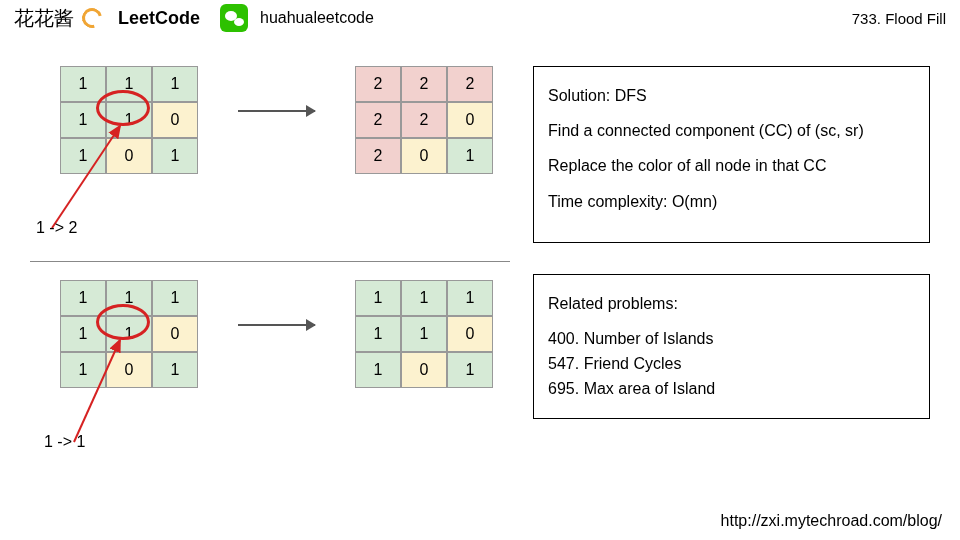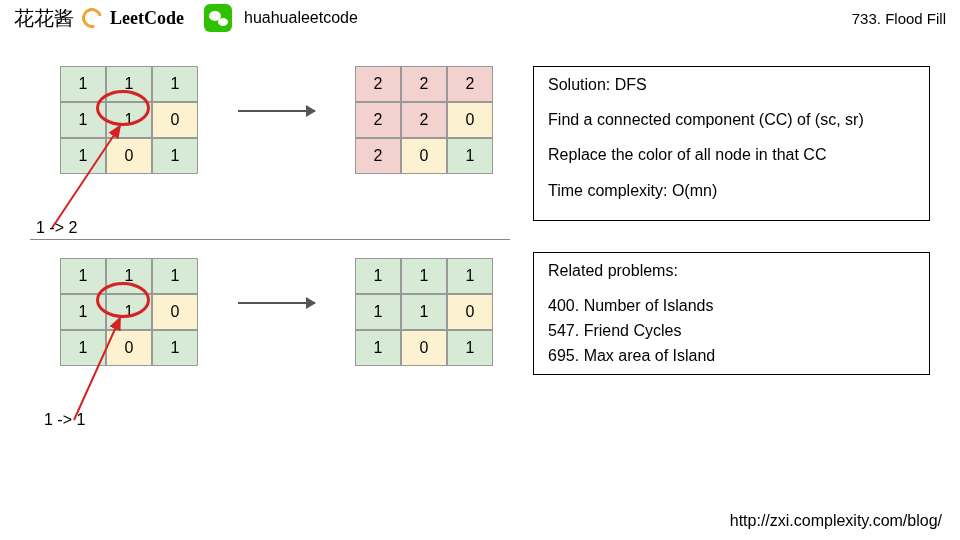--- a/index.html
+++ b/index.html
@@ -13,21 +13,21 @@
     background: #fff;
     position: relative;
   }
   .header {
     display: flex;
     align-items: center;
     padding: 4px 14px;
     gap: 8px;
   }
   .hua { font-size: 20px; font-family: "SimSun","Songti SC",serif; }
-  .lc-logo { display:flex; align-items:center; gap:8px; font-weight:600; font-size:18px;font-family:Liberation Serif, serif; }
+  .lc-logo { display:flex; align-items:center; gap:16px; font-weight:600; font-size:18px; }
   .lc-mark {
     width:20px; height:20px; border:3px solid #f0a534; border-right-color:transparent;
     border-radius:50%; transform:rotate(30deg); display:inline-block;
   }
   .wechat {
     width:28px; height:28px; background:#2dc100; border-radius:6px; position:relative;
     margin-left:12px;
   }
   .wechat::before, .wechat::after {
     content:""; position:absolute; background:#fff; border-radius:50%;
@@ -62,21 +62,21 @@
     margin-top:44px;
     width:80px; height:2px; background:#555; position:relative;
   }
   .arrow-right::after{
     content:""; position:absolute; right:-1px; top:-5px;
     border-left:10px solid #555; border-top:6px solid transparent; border-bottom:6px solid transparent;
   }
 
   .textbox {
     border:1px solid #000;
-    padding:6px 14px;
+    padding:17px 14px;
     width:411px;
     font-size:16px;
     line-height:1.45;
   }
   .textbox p { margin:0 0 12px 0; }
   .textbox p:last-child { margin-bottom:0; }
   .tight p { margin:0 0 2px 0; }
 
   .caption {
     position:absolute;
@@ -200,13 +200,13 @@
     </div>
   <div class="textbox tight" style="margin-top:-6px">
     <p style="margin-bottom:12px">Related problems:</p>
     <p>400. Number of Islands</p>
     <p>547. Friend Cycles</p>
     <p>695. Max area of Island</p>
   </div>
   <span class="caption" style="left:44px; top:165px;">1 -&gt; 1</span>
 </div>
 
-<div class="footer">http://zxi.complexity.com/blog/</div>
+<div class="footer">http://zxi.mytechroad.com/blog/</div>
 
 </body></html>

